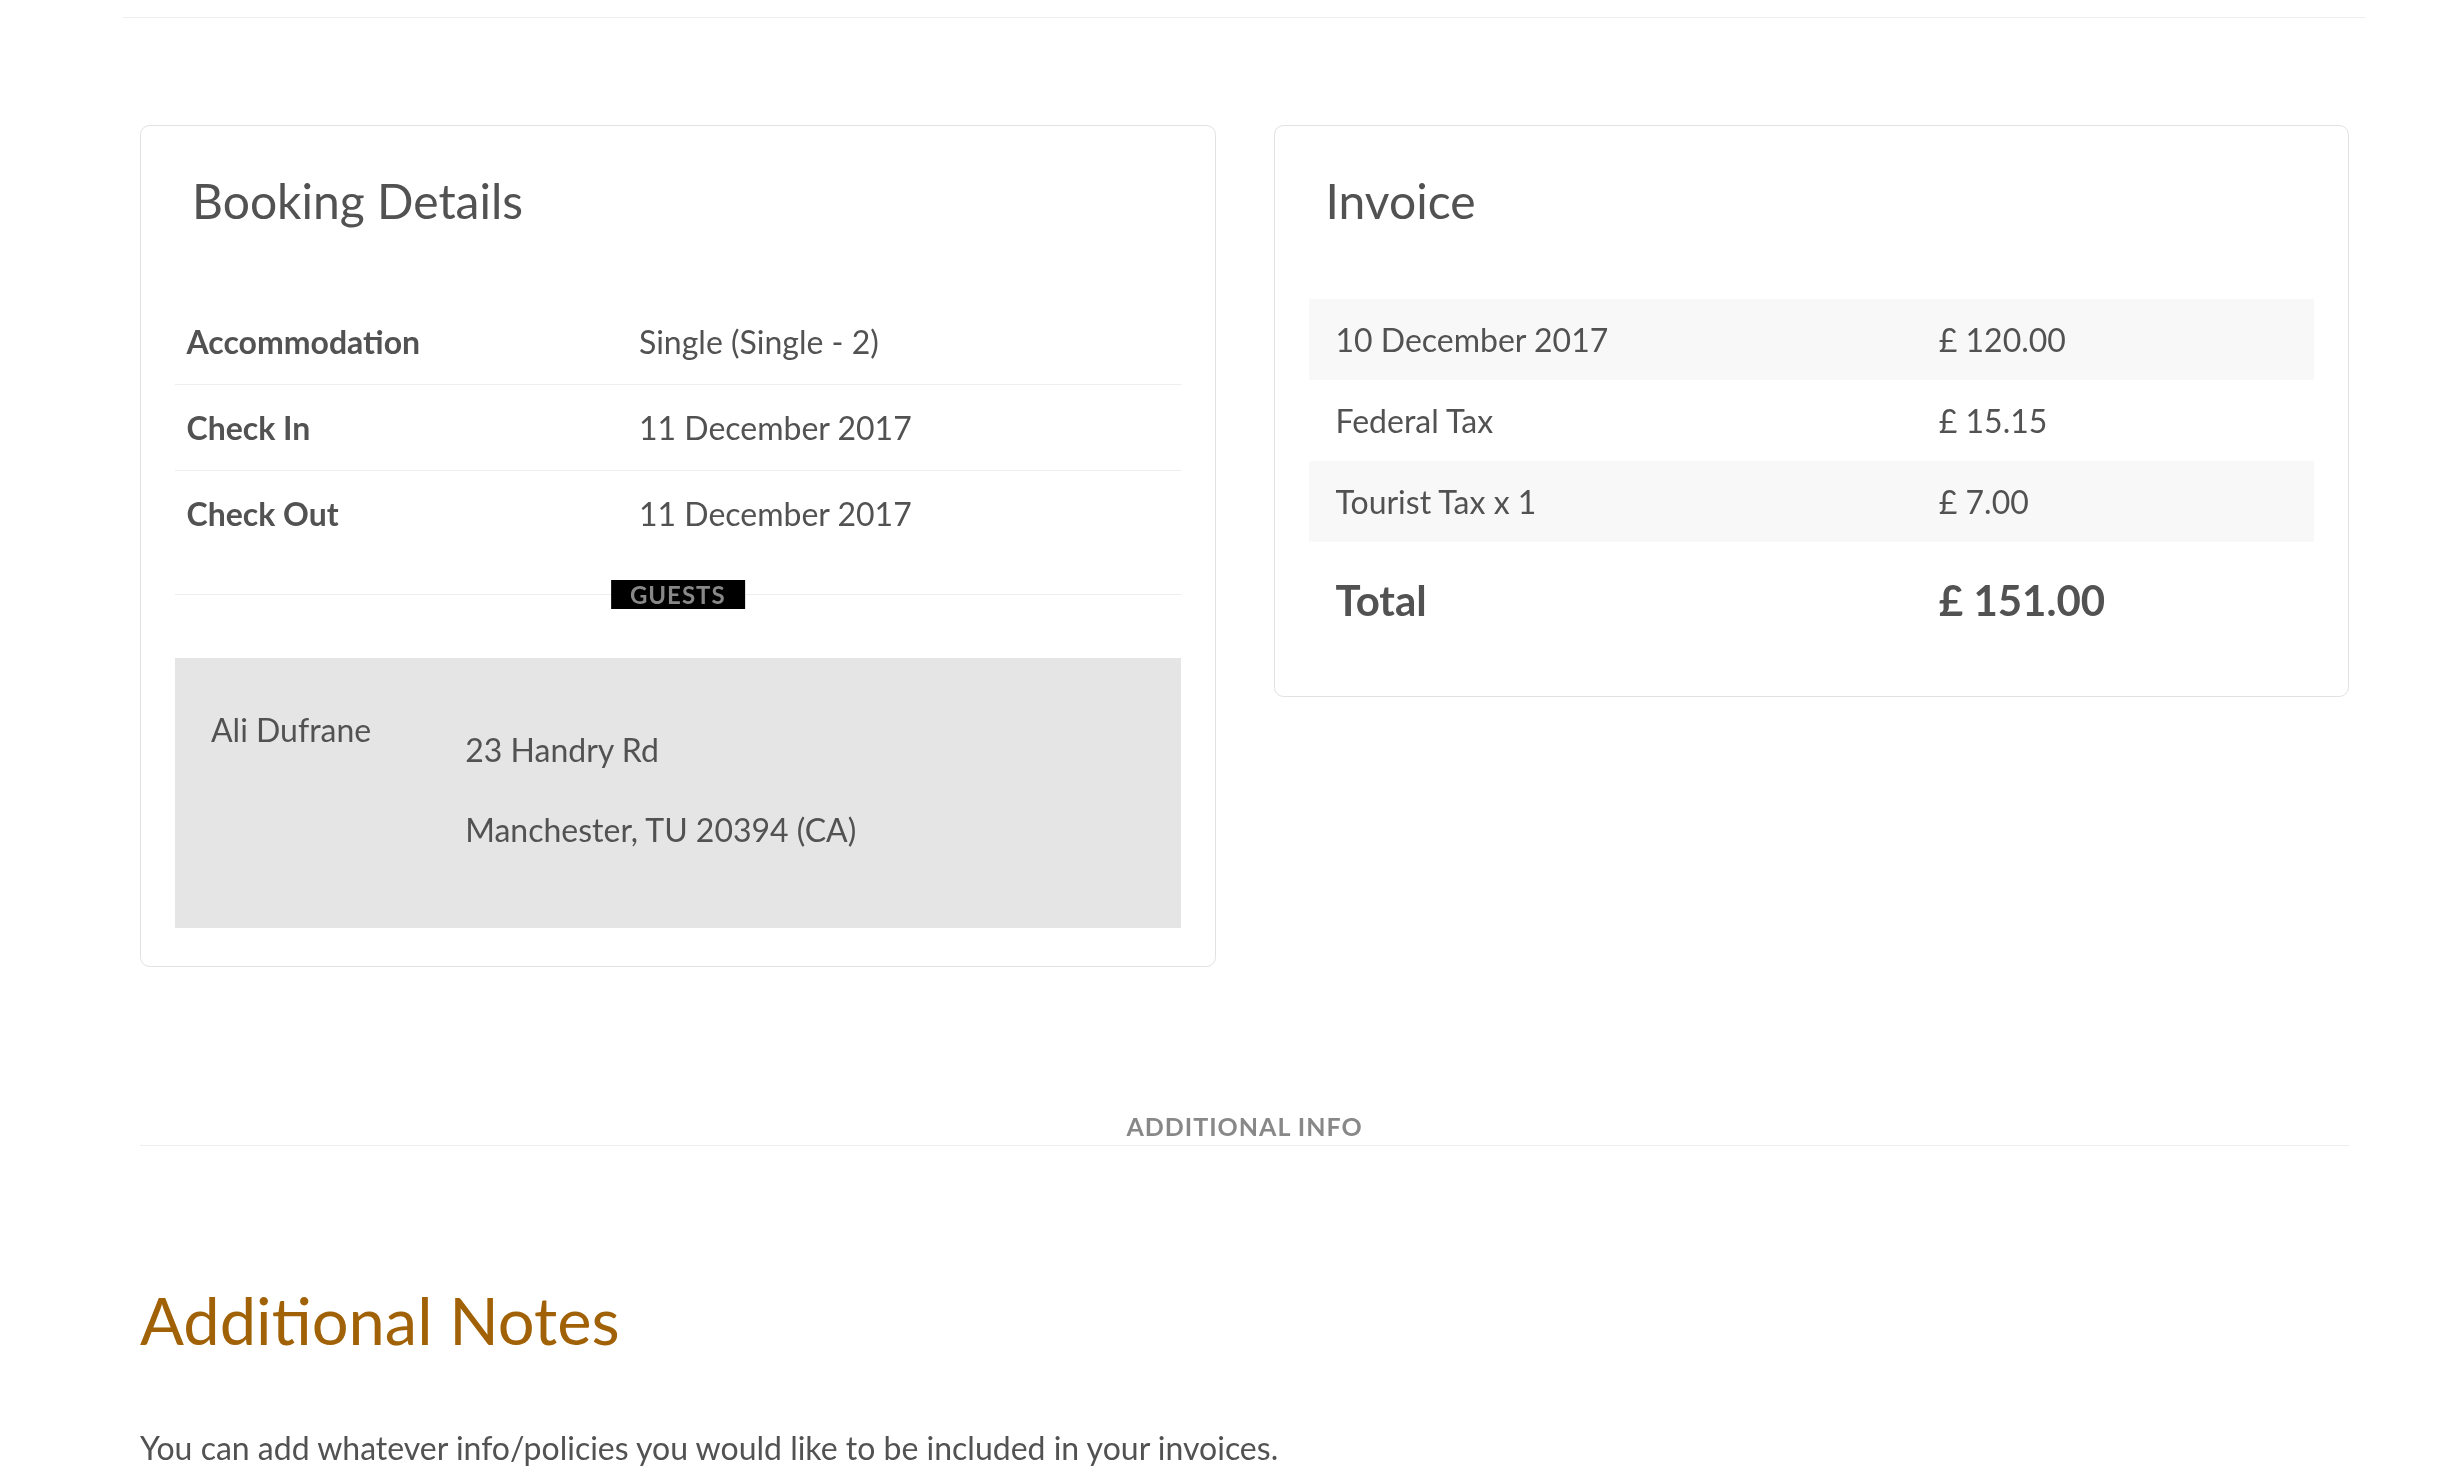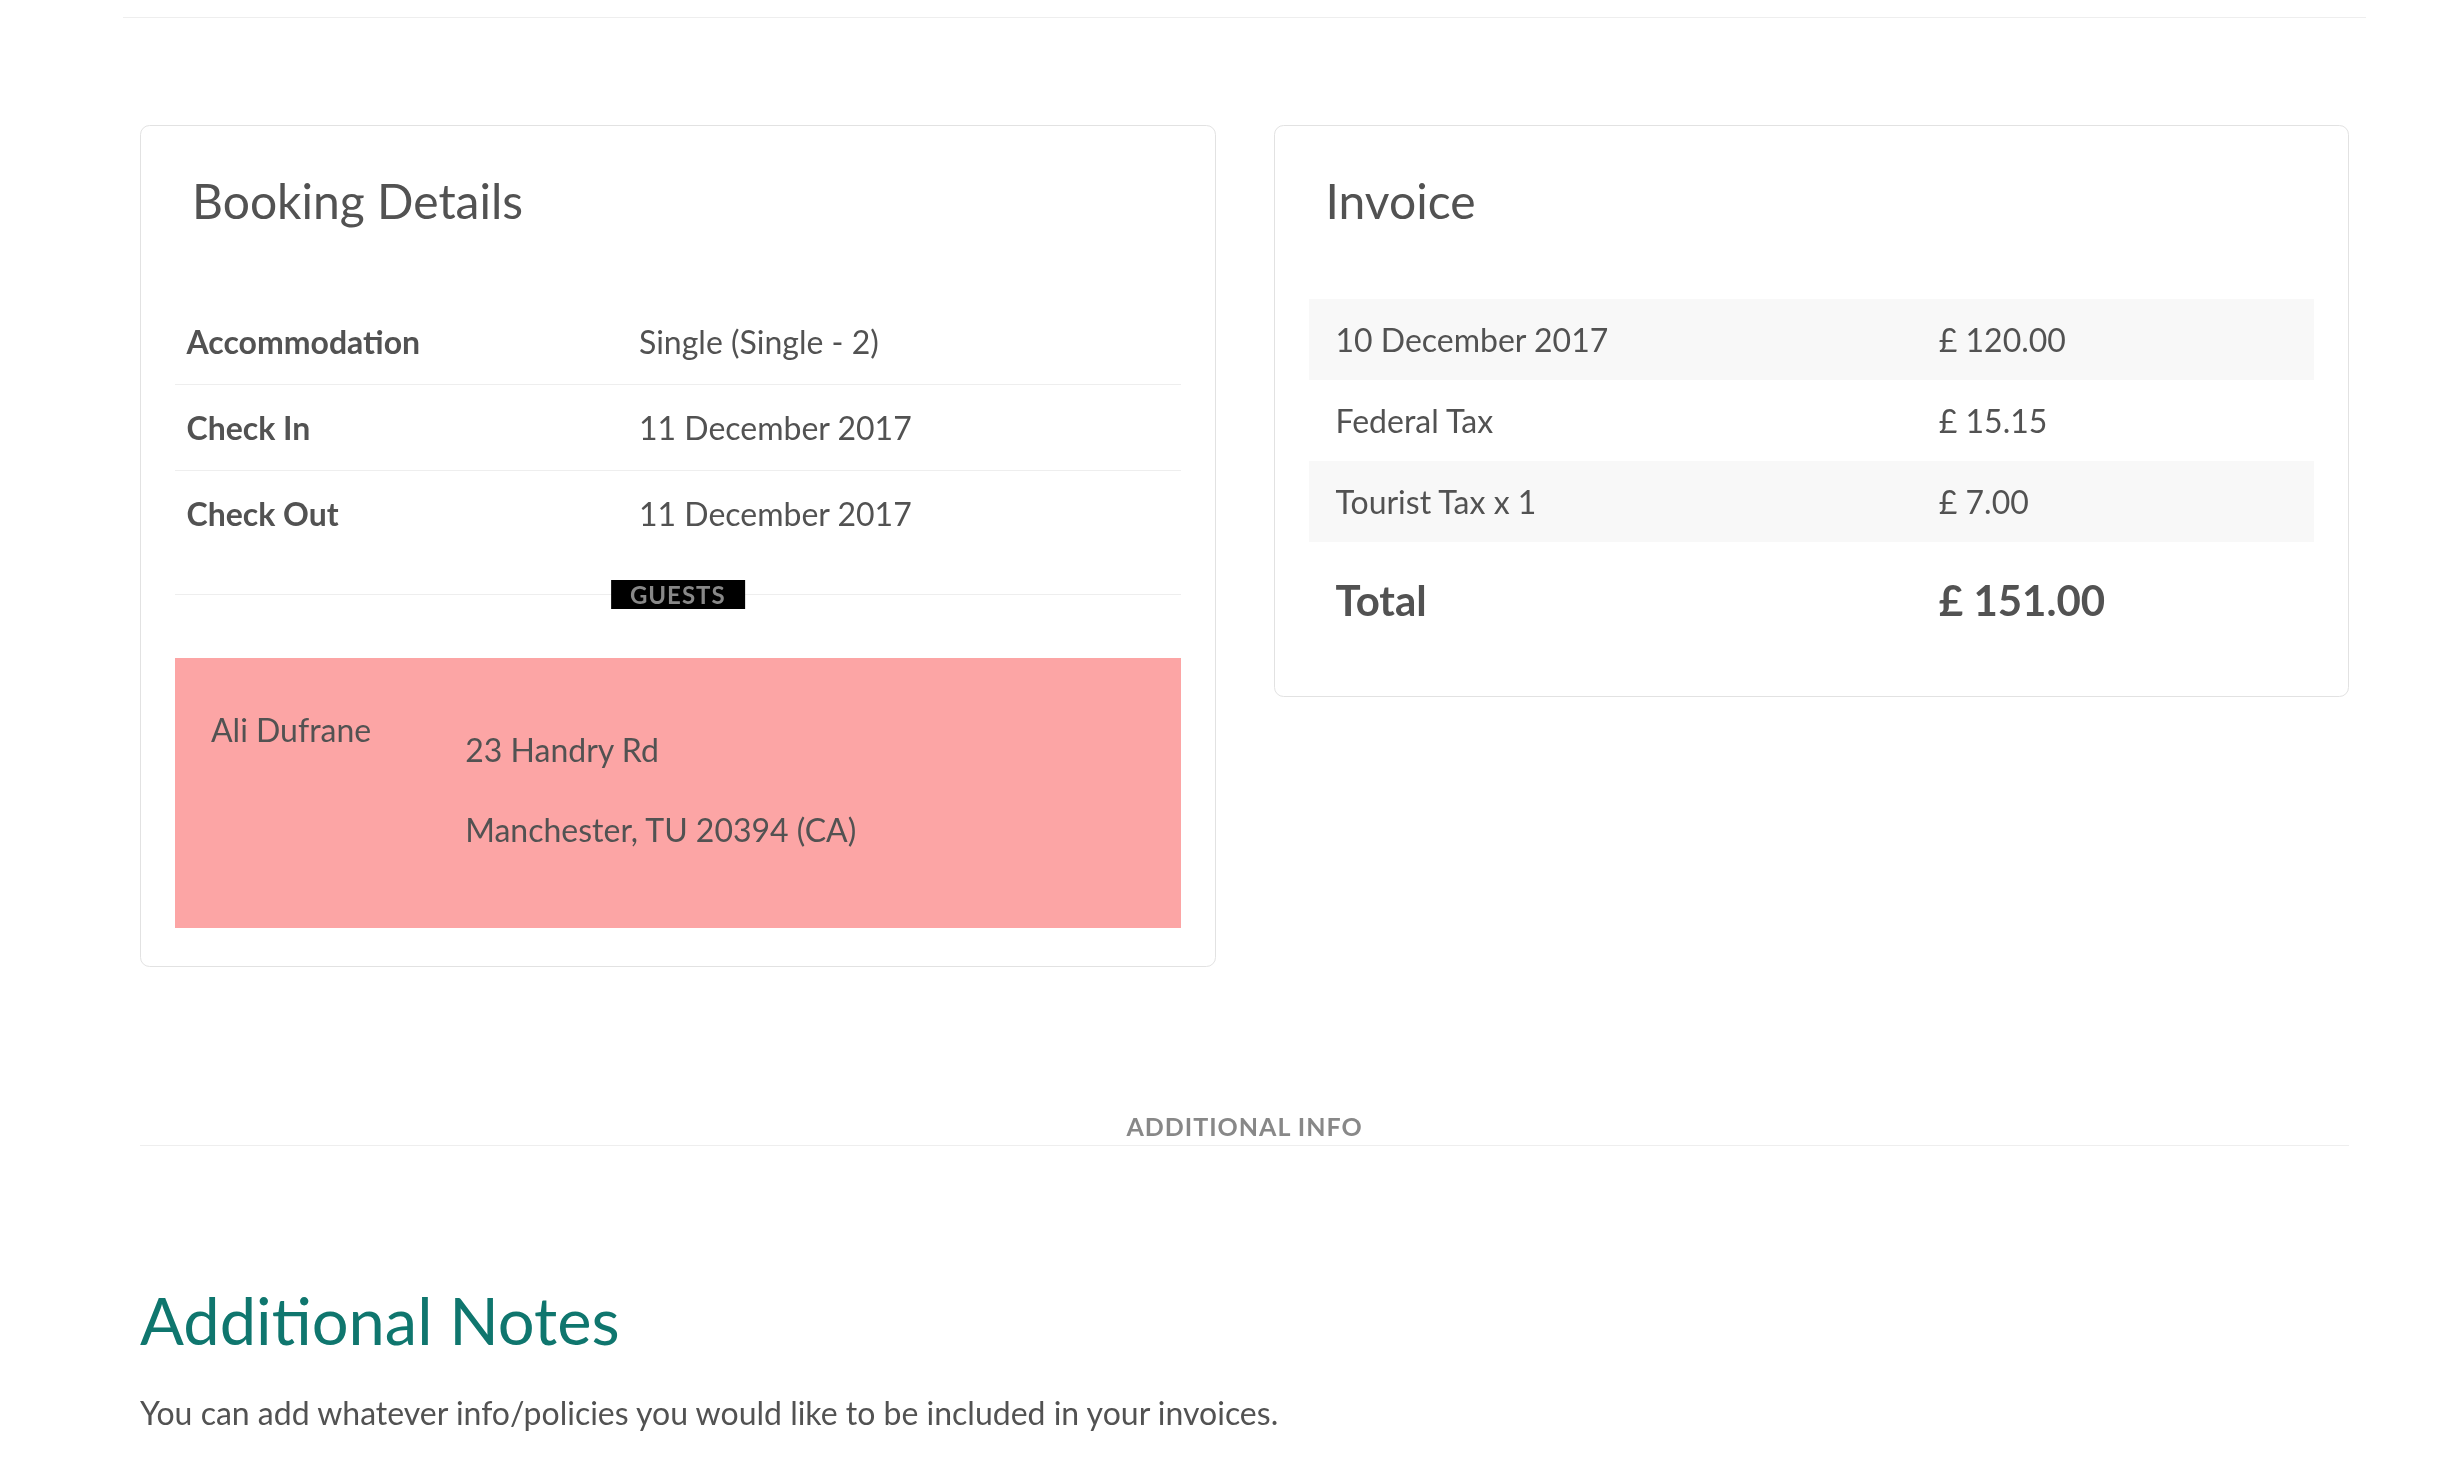--- a/index.html
+++ b/index.html
@@ -68,21 +68,21 @@
     transform: translateX(-50%);
     top: -15.4px;
     background: #000000;
     padding: 0 19px;
     font-size: 24px;
     font-weight: 700;
     letter-spacing: 1px;
     color: #888888;
   }
   .guest-card {
-    background: #fca5a5;
+    background: #e5e5e5;
     padding: 35px 19px 40px 19px;
     display: flex;
     gap: 43px;
   }
   .guest-name {
     font-size: 32px;
     color: #525252;
     flex: 0 0 auto;
   }
   .guest-address {
@@ -131,21 +131,22 @@
     background: #ffffff;
     padding: 0 27px;
     font-size: 25px;
     font-weight: 700;
     letter-spacing: 1px;
     color: #888888;
   }
   .notes-title {
     font-size: 65px;
     font-weight: 400;
-    color: #0f766e;
+    color: #a16207;
+    margin-bottom: 35px;
   }
   .notes-body {
     font-size: 32px;
     color: #525252;
   }
 </style>
 </head>
 <body>
 
 <div class="container">

